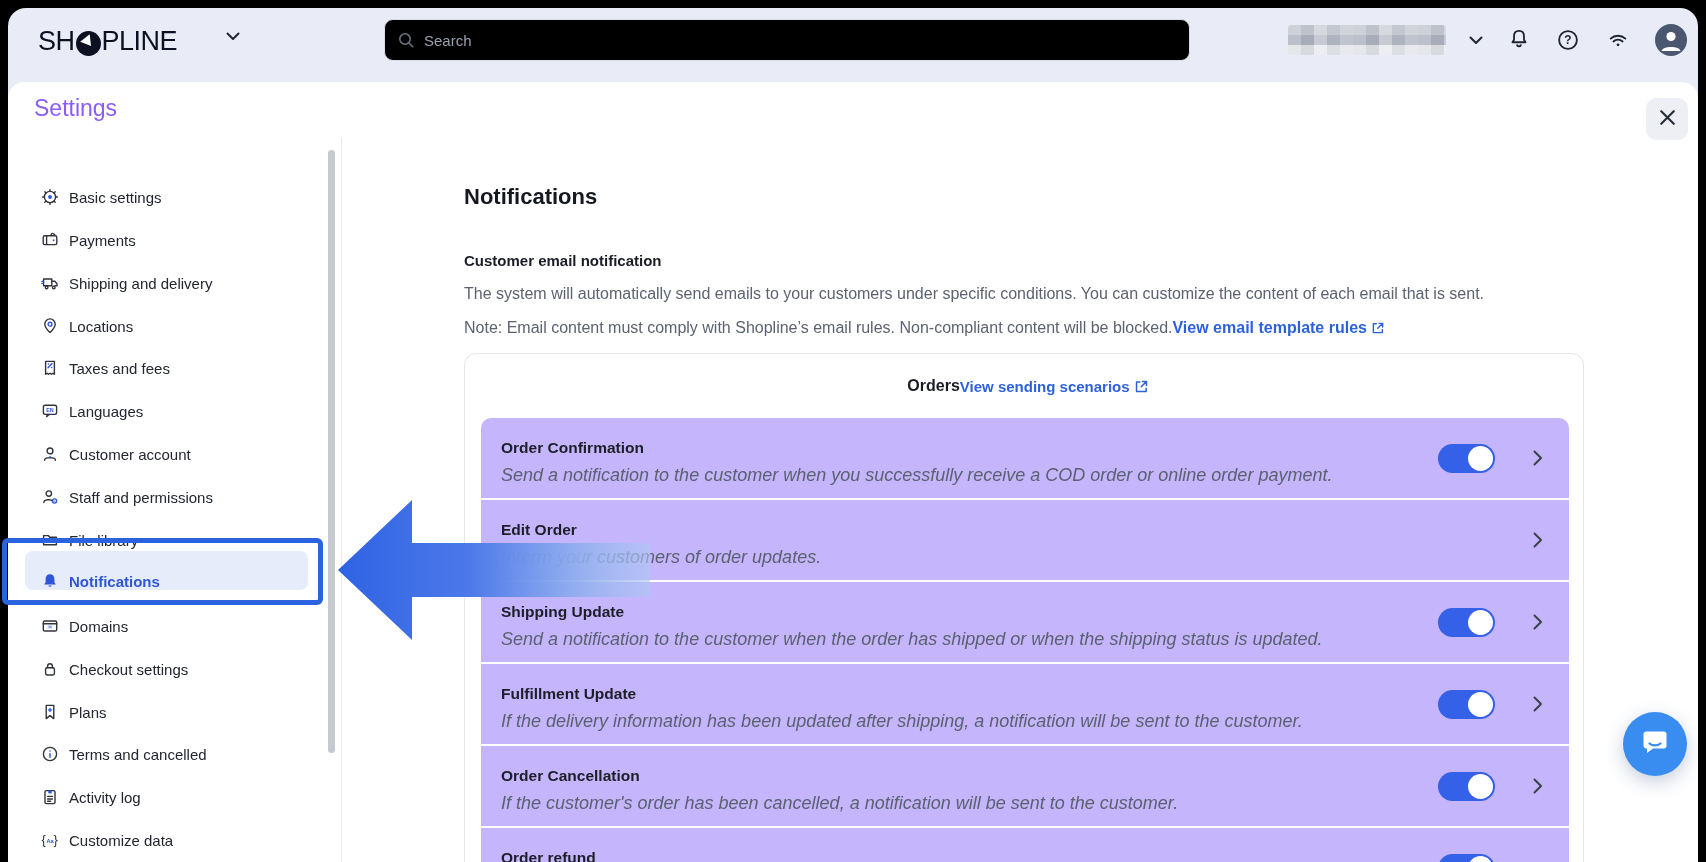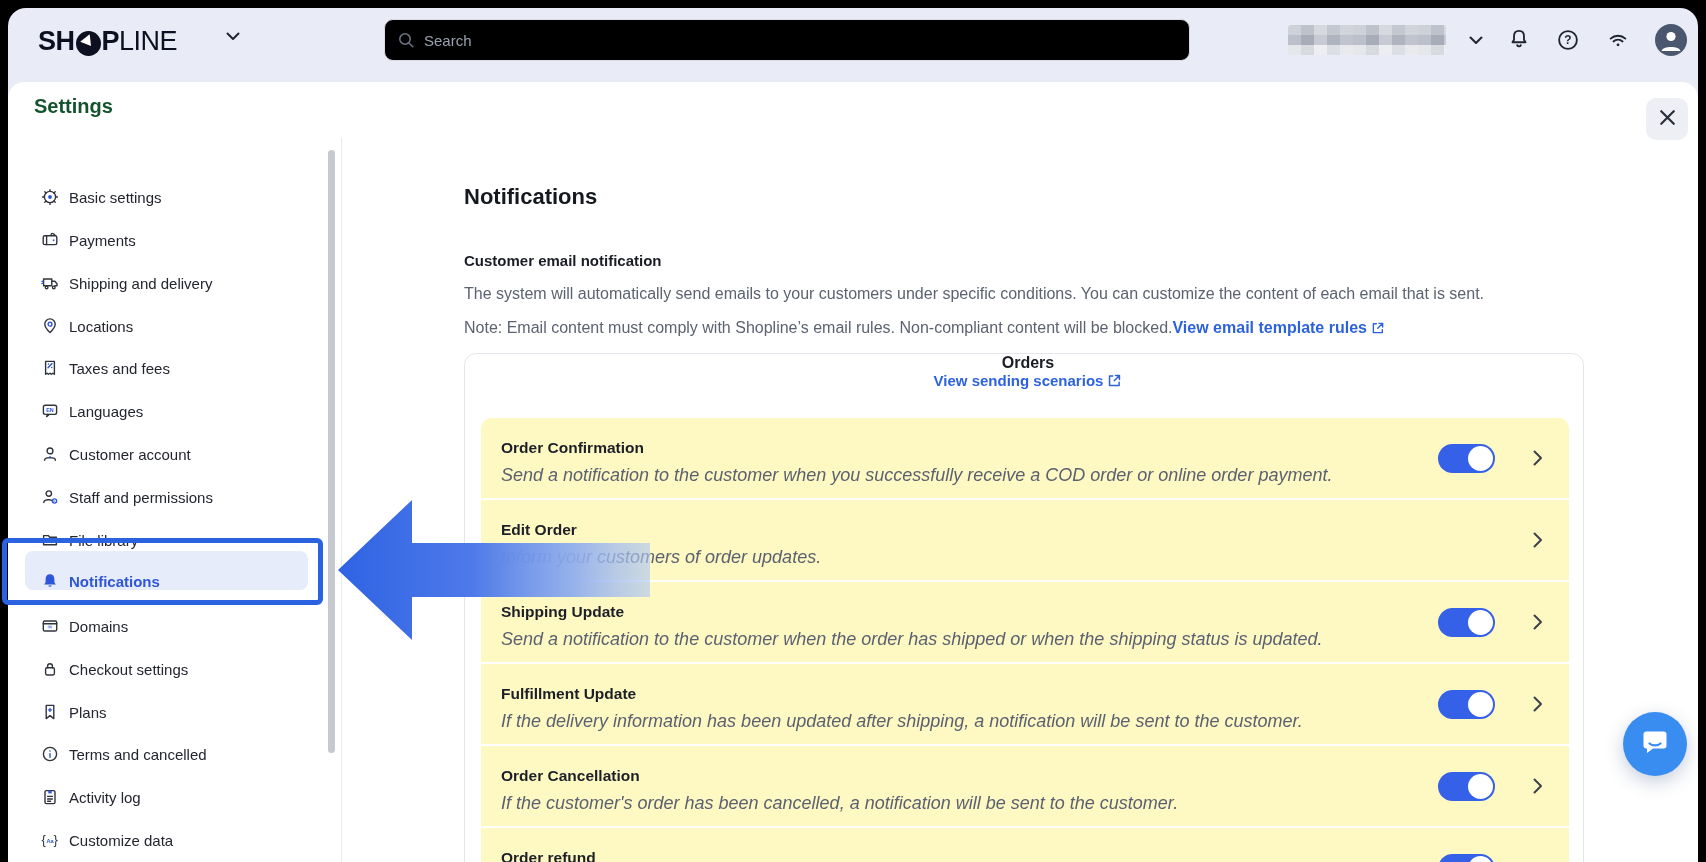--- a/index.html
+++ b/index.html
@@ -5,21 +5,21 @@
   * { margin:0; padding:0; box-sizing:border-box; }
   html,body { width:1706px; height:862px; overflow:hidden; background:#000;
     font-family:"Liberation Sans", sans-serif; }
   .window { position:absolute; left:8px; top:8px; width:1690px; height:870px;
     background:#e9ebf7; border-radius:18px; overflow:hidden; }
 
   
   .topbar { position:absolute; left:0; top:0; width:100%; height:64px; }
   .logo { position:absolute; left:30px; top:17px; height:32px; display:flex; align-items:center;
     color:#0d1020; font-size:27px; letter-spacing:-0.5px; }
-  .logo b { font-weight:700; }
+  .logo b { font-weight:400; }
   .logo .lite { font-weight:400; }
   .logo-o { display:inline-block; width:25px; height:25px; border-radius:50%;
     background:#0d1020; position:relative; margin:0 1px; top:2px; }
   .logo-o::after { content:""; position:absolute; left:6px; top:6px; width:0; height:0;
     border-left:6px solid transparent; border-right:6px solid transparent;
     border-top:10px solid #fff; transform:rotate(-38deg); }
   .logo-chevron { position:absolute; left:218px; top:24px; }
   .searchbox { position:absolute; left:376px; top:11px; width:806px; height:42px;
     background:#000000; border:1px solid #d9dce6; border-radius:9px;
     display:flex; align-items:center; padding:0 12px; gap:9px; }
@@ -30,21 +30,21 @@
     background-image:
       repeating-linear-gradient(0deg, rgba(255,255,255,.55) 0 10px, rgba(168,173,185,.35) 10px 20px, rgba(214,216,223,.5) 20px 30px),
       repeating-linear-gradient(90deg,#c7cad3 0 13px,#a7acb8 13px 26px,#d8dae0 26px 39px,#b2b7c2 39px 52px,#cdd0d8 52px 65px); }
   .hicon { display:flex; align-items:center; justify-content:center; }
   .avatar { width:32px; height:32px; border-radius:50%; background:#4a576e; overflow:hidden;
     display:flex; align-items:flex-end; justify-content:center; }
 
   
   .card { position:absolute; left:0; top:74px; width:1690px; height:820px;
     background:#fff; border-radius:16px 16px 0 0; }
-  .settings-title { position:absolute; left:26px; top:13px; font-size:20px; font-weight:700; color:#14532d; }
+  .settings-title { position:absolute; left:26px; top:13px; font-size:23px; font-weight:400; color:#8b5cf6; }
   .close-btn { position:absolute; right:10px; top:16px; width:42px; height:42px;
     border-radius:10px; background:#edeff5; display:flex; align-items:center; justify-content:center; cursor:pointer; }
 
   
   .side-divider { position:absolute; left:333px; top:56px; bottom:0; width:1px; background:#e8e9ee; }
   .side-scrollthumb { position:absolute; left:320px; top:68px; width:7px; height:603px;
     border-radius:4px; background:#c6c9d0; }
   .sidebar { position:absolute; left:0; top:81px; width:318px; }
   .side-item { position:relative; height:42.9px; width:283px; margin-left:17px;
     display:flex; align-items:flex-end; gap:10px; padding-left:16px; border-radius:8px;
@@ -55,24 +55,24 @@
 
   
   .main-title { position:absolute; left:456px; top:102px; font-size:22px; font-weight:700; color:#15181e; }
   .section-title { position:absolute; left:456px; top:170px; font-size:15px; font-weight:700; color:#1a1d25; }
   .desc-line { position:absolute; left:456px; color:#5c6270; font-size:16px; white-space:nowrap; }
   .link { color:#2d62dd; font-weight:600; text-decoration:none; cursor:pointer; display:inline-flex; align-items:center; gap:4px; }
 
   .orders-card { position:absolute; left:456px; top:271px; width:1120px; height:540px;
     border:1px solid #e4e6eb; border-radius:12px; background:#fff; }
   .orders-head { position:absolute; left:16px; right:8px; top:0; height:64px;
-    display:flex; align-items:center; justify-content:flex-start;flex-direction:column; }
+    display:flex; align-items:center; justify-content:center; }
   .orders-title { font-size:16px; font-weight:700; color:#1a1d25; }
   .rows { position:absolute; left:16px; top:64px; width:1088px; border-radius:10px; overflow:hidden; }
-  .row { position:relative; height:80px; background:#fef9c3; margin-bottom:2px; padding:21px 0 0 20px; }
+  .row { position:relative; height:80px; background:#c4b5fd; margin-bottom:2px; padding:21px 0 0 20px; }
   .row-title { font-size:15.5px; font-weight:600; color:#1c1f27; }
   .row-desc { font-size:18px; color:#5b6170; margin-top:8px;font-style:italic; }
   .toggle { position:absolute; right:74px; top:26px; width:57px; height:29px; border-radius:15px;
     background:#3560e8; cursor:pointer; }
   .toggle .knob { position:absolute; right:2px; top:2px; width:25px; height:25px; border-radius:50%; background:#fff; }
   .row-chevron { position:absolute; right:26px; top:32px; cursor:pointer; }
 
   
   .annot-rect { position:absolute; left:2px; top:538px; width:321px; height:67px;
     border:5px solid #2b62df; border-radius:6px; z-index:60; pointer-events:none; }

